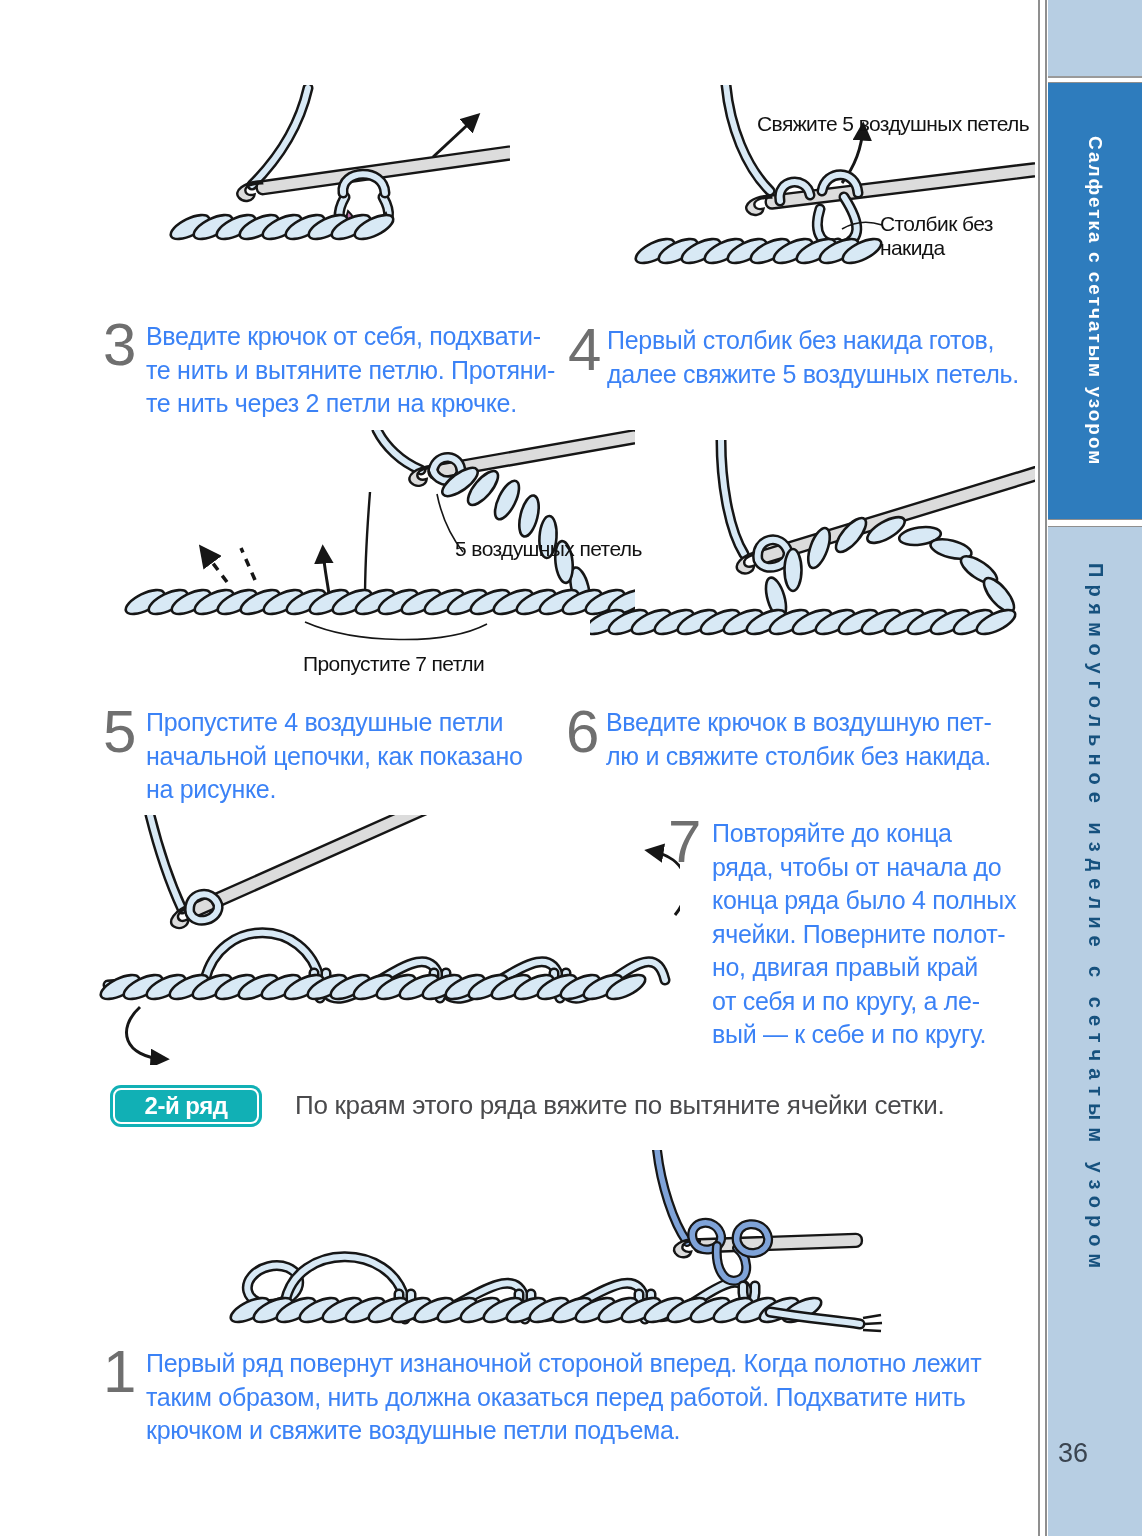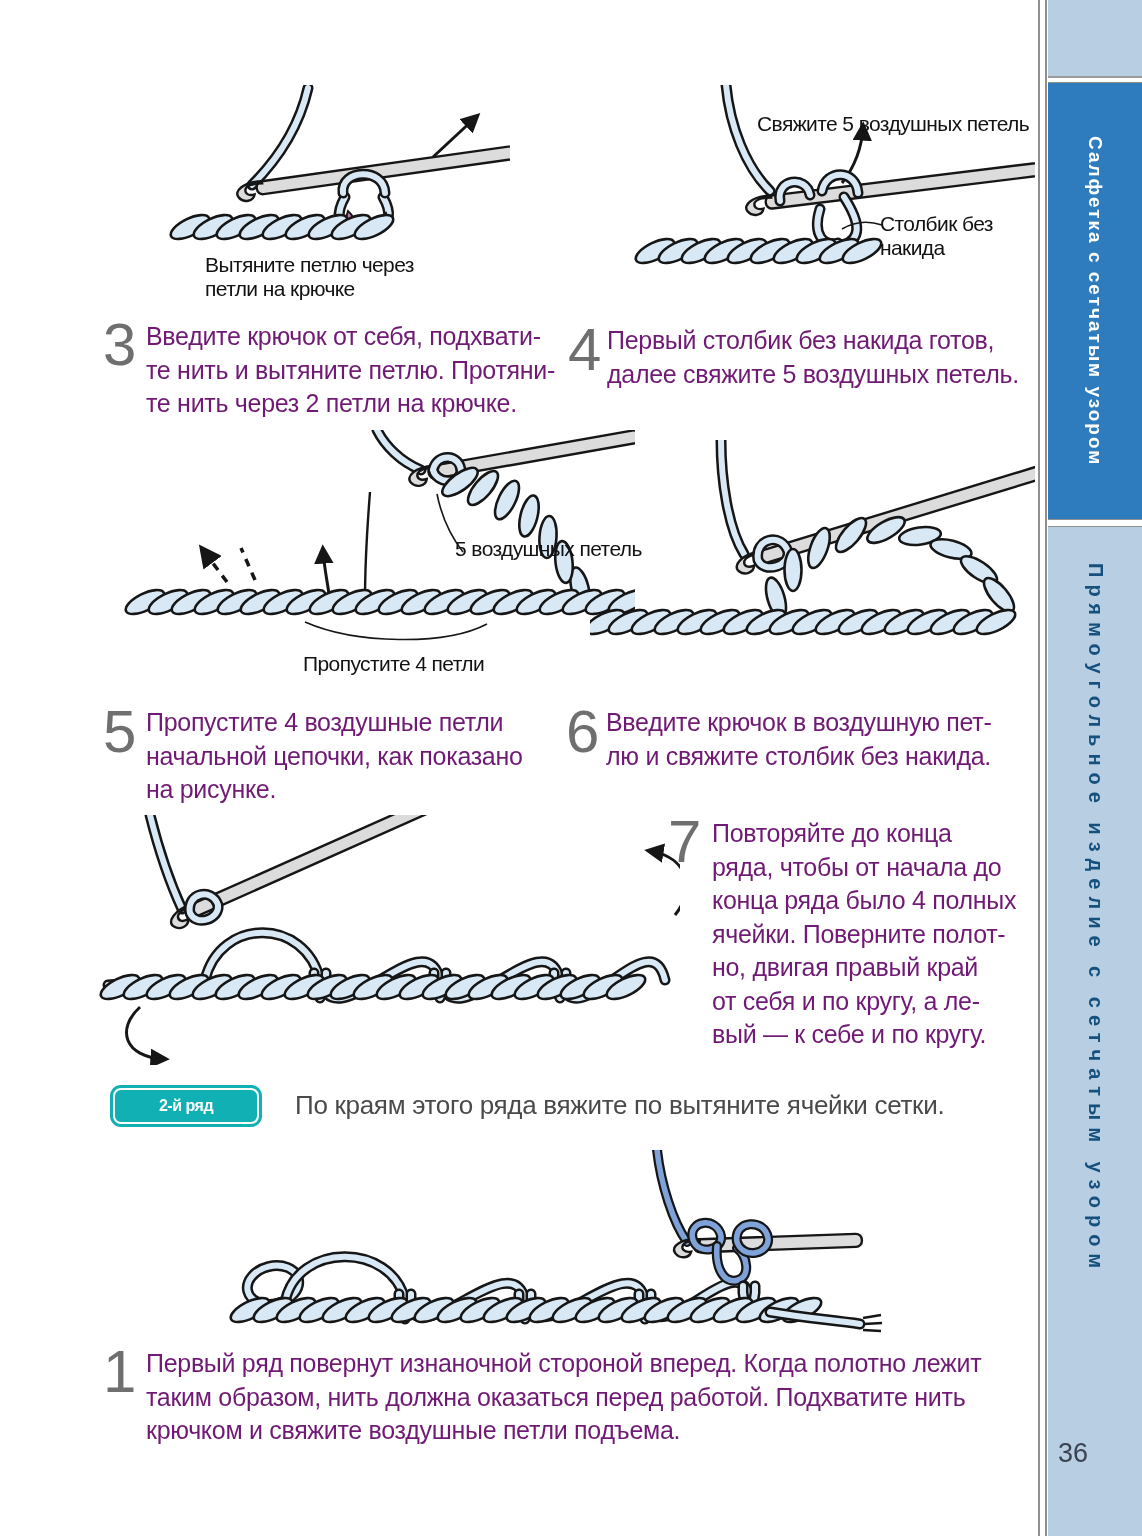--- a/index.html
+++ b/index.html
@@ -17,31 +17,31 @@
   .tab-blue span{writing-mode:vertical-rl;color:#ffffff;font-weight:bold;font-size:19px;
                  letter-spacing:2px;white-space:nowrap;}
   .tab-light{position:absolute;left:1048px;top:526px;width:94px;height:1010px;background:#b7cee3;
              border-top:1px solid #8f8f8f;display:flex;justify-content:center;}
   .tab-light span{writing-mode:vertical-rl;color:#16517e;font-weight:bold;font-size:20px;
                   letter-spacing:7px;white-space:nowrap;margin-top:36px;}
   .page-num{position:absolute;left:1058px;top:1438px;font-size:27px;color:#3a4450;}
 
   
   .step-num{position:absolute;font-size:60px;color:#6f6f6f;line-height:1;}
-  .step-text{position:absolute;font-size:25px;color:#701a75;line-height:1.34;
+  .step-text{position:absolute;font-size:25px;color:#3b82f6;line-height:1.34;
              white-space:pre-line;letter-spacing:-0.3px;}
   .fig-label{position:absolute;font-weight:normal;font-size:21px;color:#121212;line-height:1.12;
              white-space:pre-line;letter-spacing:-0.6px;z-index:5;}
   .row2-text{position:absolute;font-size:26px;color:#4a4a4c;letter-spacing:-0.3px;}
 
   
   .badge{position:absolute;left:110px;top:1085px;width:152px;height:42px;background:#11b0b5;
          border-radius:11px;display:flex;align-items:center;justify-content:center;}
   .badge:before{content:"";position:absolute;inset:3px;border:2px solid #ffffff;border-radius:8px;}
-  .badge span{color:#fff;font-weight:bold;font-size:16px;letter-spacing:-0.5px;text-align:center;}
+  .badge span{color:#fff;font-weight:bold;font-size:24px;letter-spacing:-0.5px;text-align:center;}
 
   
   .fig{position:absolute;}
   .link{fill:#d8e9f5;stroke:#161616;stroke-width:2.6;}
   .out{stroke:#161616;stroke-width:11;fill:none;stroke-linecap:round;}
   .in{stroke:#d8e9f5;stroke-width:6;fill:none;stroke-linecap:round;}
   .outD{stroke:#161616;stroke-width:10;fill:none;stroke-linecap:round;}
   .inD{stroke:#7fa3d8;stroke-width:5.5;fill:none;stroke-linecap:round;}
   .hookfill{fill:#dcdcdc;stroke:#161616;stroke-width:2.4;}
   .thin{stroke:#161616;stroke-width:1.6;fill:none;}
@@ -94,22 +94,20 @@
     <path class="out" d="M203,108 C200,84 244,82 245,108"></path>
     <path class="in" d="M203,108 C200,84 244,82 245,108"></path>
     <g transform="translate(50,142)">
       <use href="#cl5"></use>
         <use href="#cl" x="115"></use>
         <use href="#cl" x="138"></use>
       <use href="#cl" x="161"></use>
         <use href="#cl" x="184"></use>
     </g>
   </svg>
-  <div class="fig-label" style="left:205px;top:253px">Вытяните петлю через
-петли на крючке</div>
 
   <svg class="fig" style="left:630px;top:85px" width="405" height="215" viewBox="0 0 405 215">
     <path class="arrow" d="M212,98 C226,80 232,60 233,42" marker-end="url(#ah)"></path>
     <path class="out" d="M96,0 C100,42 116,82 140,106"></path>
     <path class="in" d="M96,0 C100,42 116,82 140,106"></path>
     <g transform="translate(122,120) rotate(-7)">
       <rect class="hookfill" x="14" y="-7" width="300" height="13" rx="6"></rect>
       <use href="#hookhead"></use>
     </g>
     <path class="out" d="M150,116 C146,94 176,90 180,110"></path>
@@ -160,21 +158,21 @@
     <g transform="translate(30,172)">
       <use href="#cl5"></use>
         <use href="#cl5" x="115"></use>
         <use href="#cl5" x="230"></use>
         <use href="#cl5" x="345"></use>
       <use href="#cl" x="460"></use>
         <use href="#cl" x="483"></use>
     </g>
   </svg>
   <div class="fig-label" style="left:455px;top:537px">5 воздушных петель</div>
-  <div class="fig-label" style="left:303px;top:652px">Пропустите 4 петли</div>
+  <div class="fig-label" style="left:303px;top:652px">Пропустите 7 петли</div>
 
   <svg class="fig" style="left:590px;top:440px" width="445" height="230" viewBox="0 0 445 230">
     <path class="out" d="M131,0 C131,40 138,88 154,114"></path>
     <path class="in" d="M131,0 C131,40 138,88 154,114"></path>
     <g transform="translate(152,124) rotate(-17)">
       <rect class="hookfill" x="14" y="-7" width="300" height="13" rx="6"></rect>
       <use href="#hookhead"></use>
     </g>
     <path class="out" d="M168,120 C164,98 192,92 198,112 C200,126 174,134 168,120"></path>
     <path class="in" d="M168,120 C164,98 192,92 198,112 C200,126 174,134 168,120"></path>

